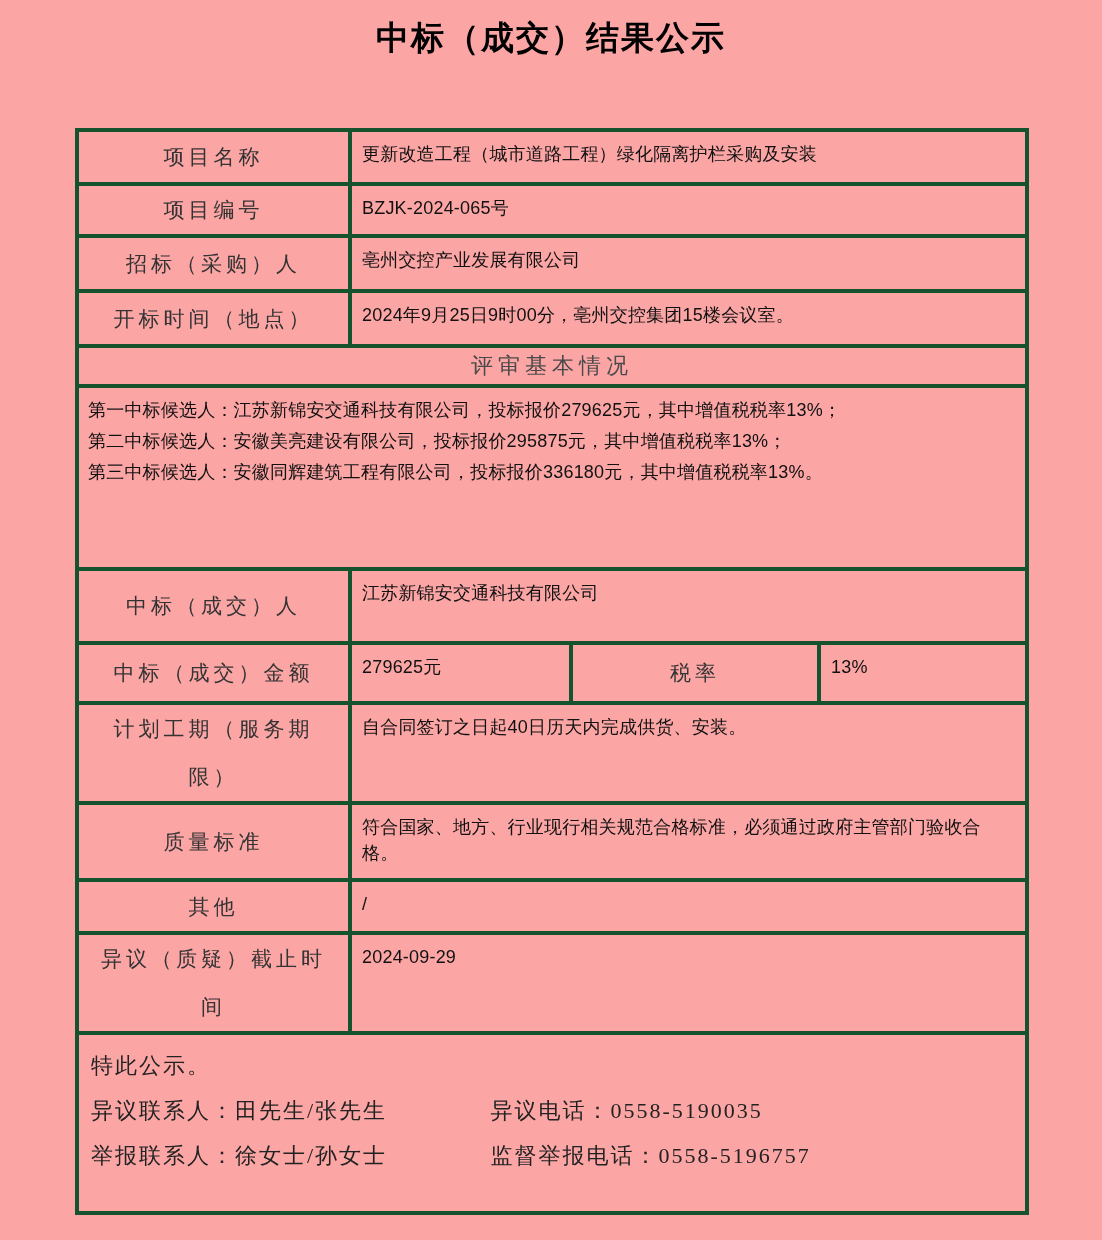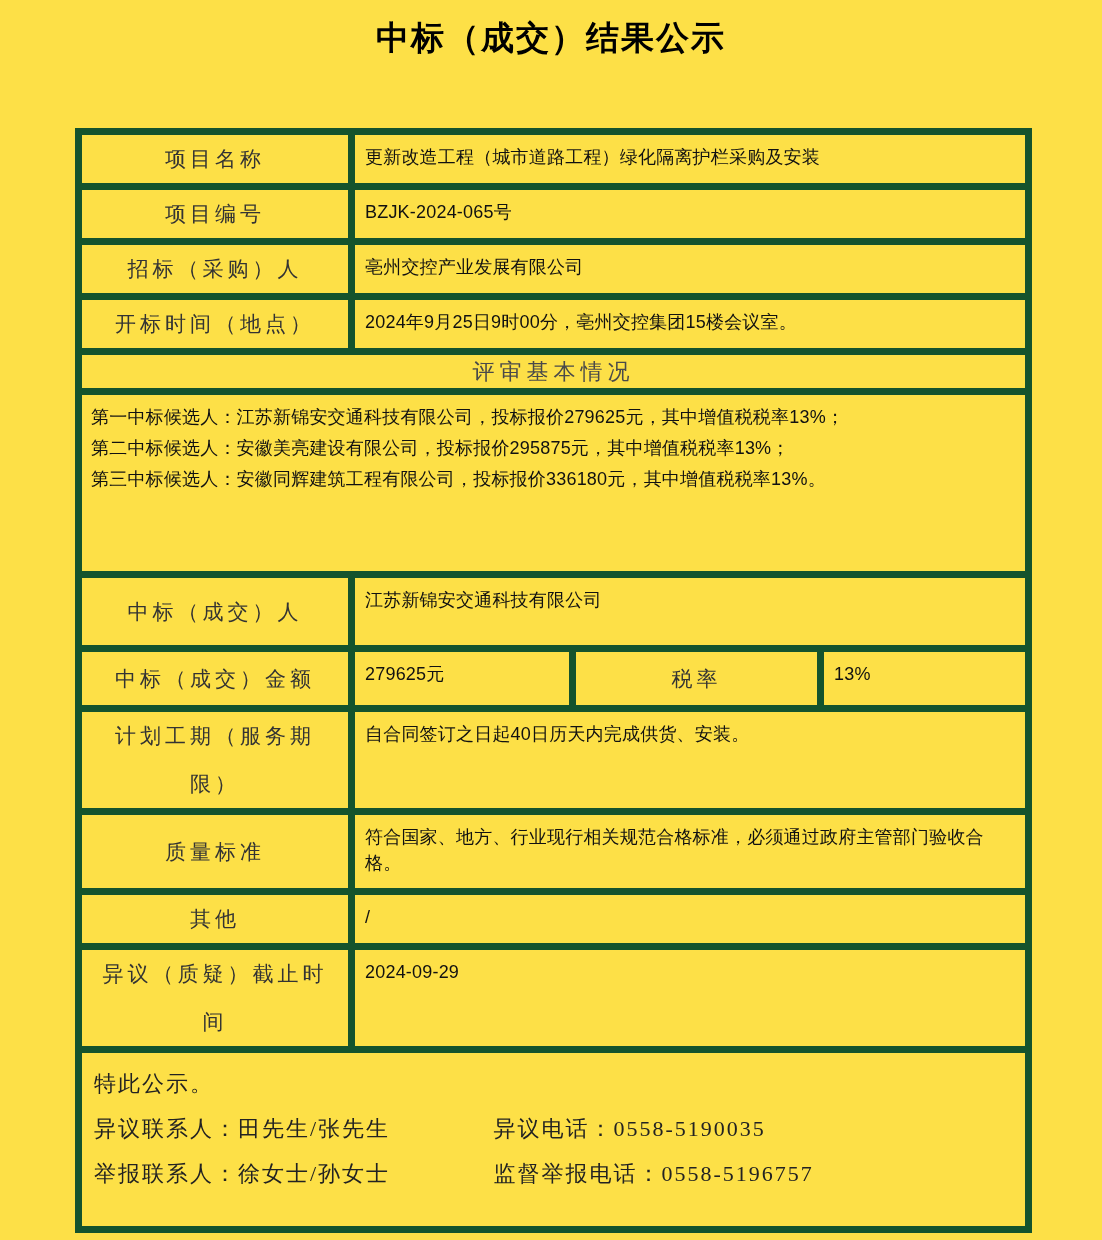--- a/index.html
+++ b/index.html
@@ -4,21 +4,21 @@
 <style>
   html, body {
     margin: 0;
     padding: 0;
     background: #ffffff;
   }
   .page {
     position: relative;
     width: 1102px;
     height: 1240px;
-    background: #fde047;
+    background: #fca5a5;
     overflow: hidden;
     font-family: "Liberation Serif", serif;
   }
   .doc-title {
     position: absolute;
     top: 16px;
     left: 0;
     width: 100%;
     margin: 0;
     text-align: center;
@@ -30,21 +30,21 @@
   }
   table.notice {
     position: absolute;
     left: 75px;
     top: 128px;
     width: 950px;
     border-collapse: collapse;
     table-layout: fixed;
   }
   table.notice td {
-    border: 7px solid #14532d;
+    border: 4px solid #14532d;
     overflow: hidden;
   }
   td.lbl {
     font-family: "Liberation Serif", serif;
     font-size: 21px;
     color: #333333;
     letter-spacing: 4px;
     text-align: center;
     vertical-align: middle;
     line-height: 48px;

